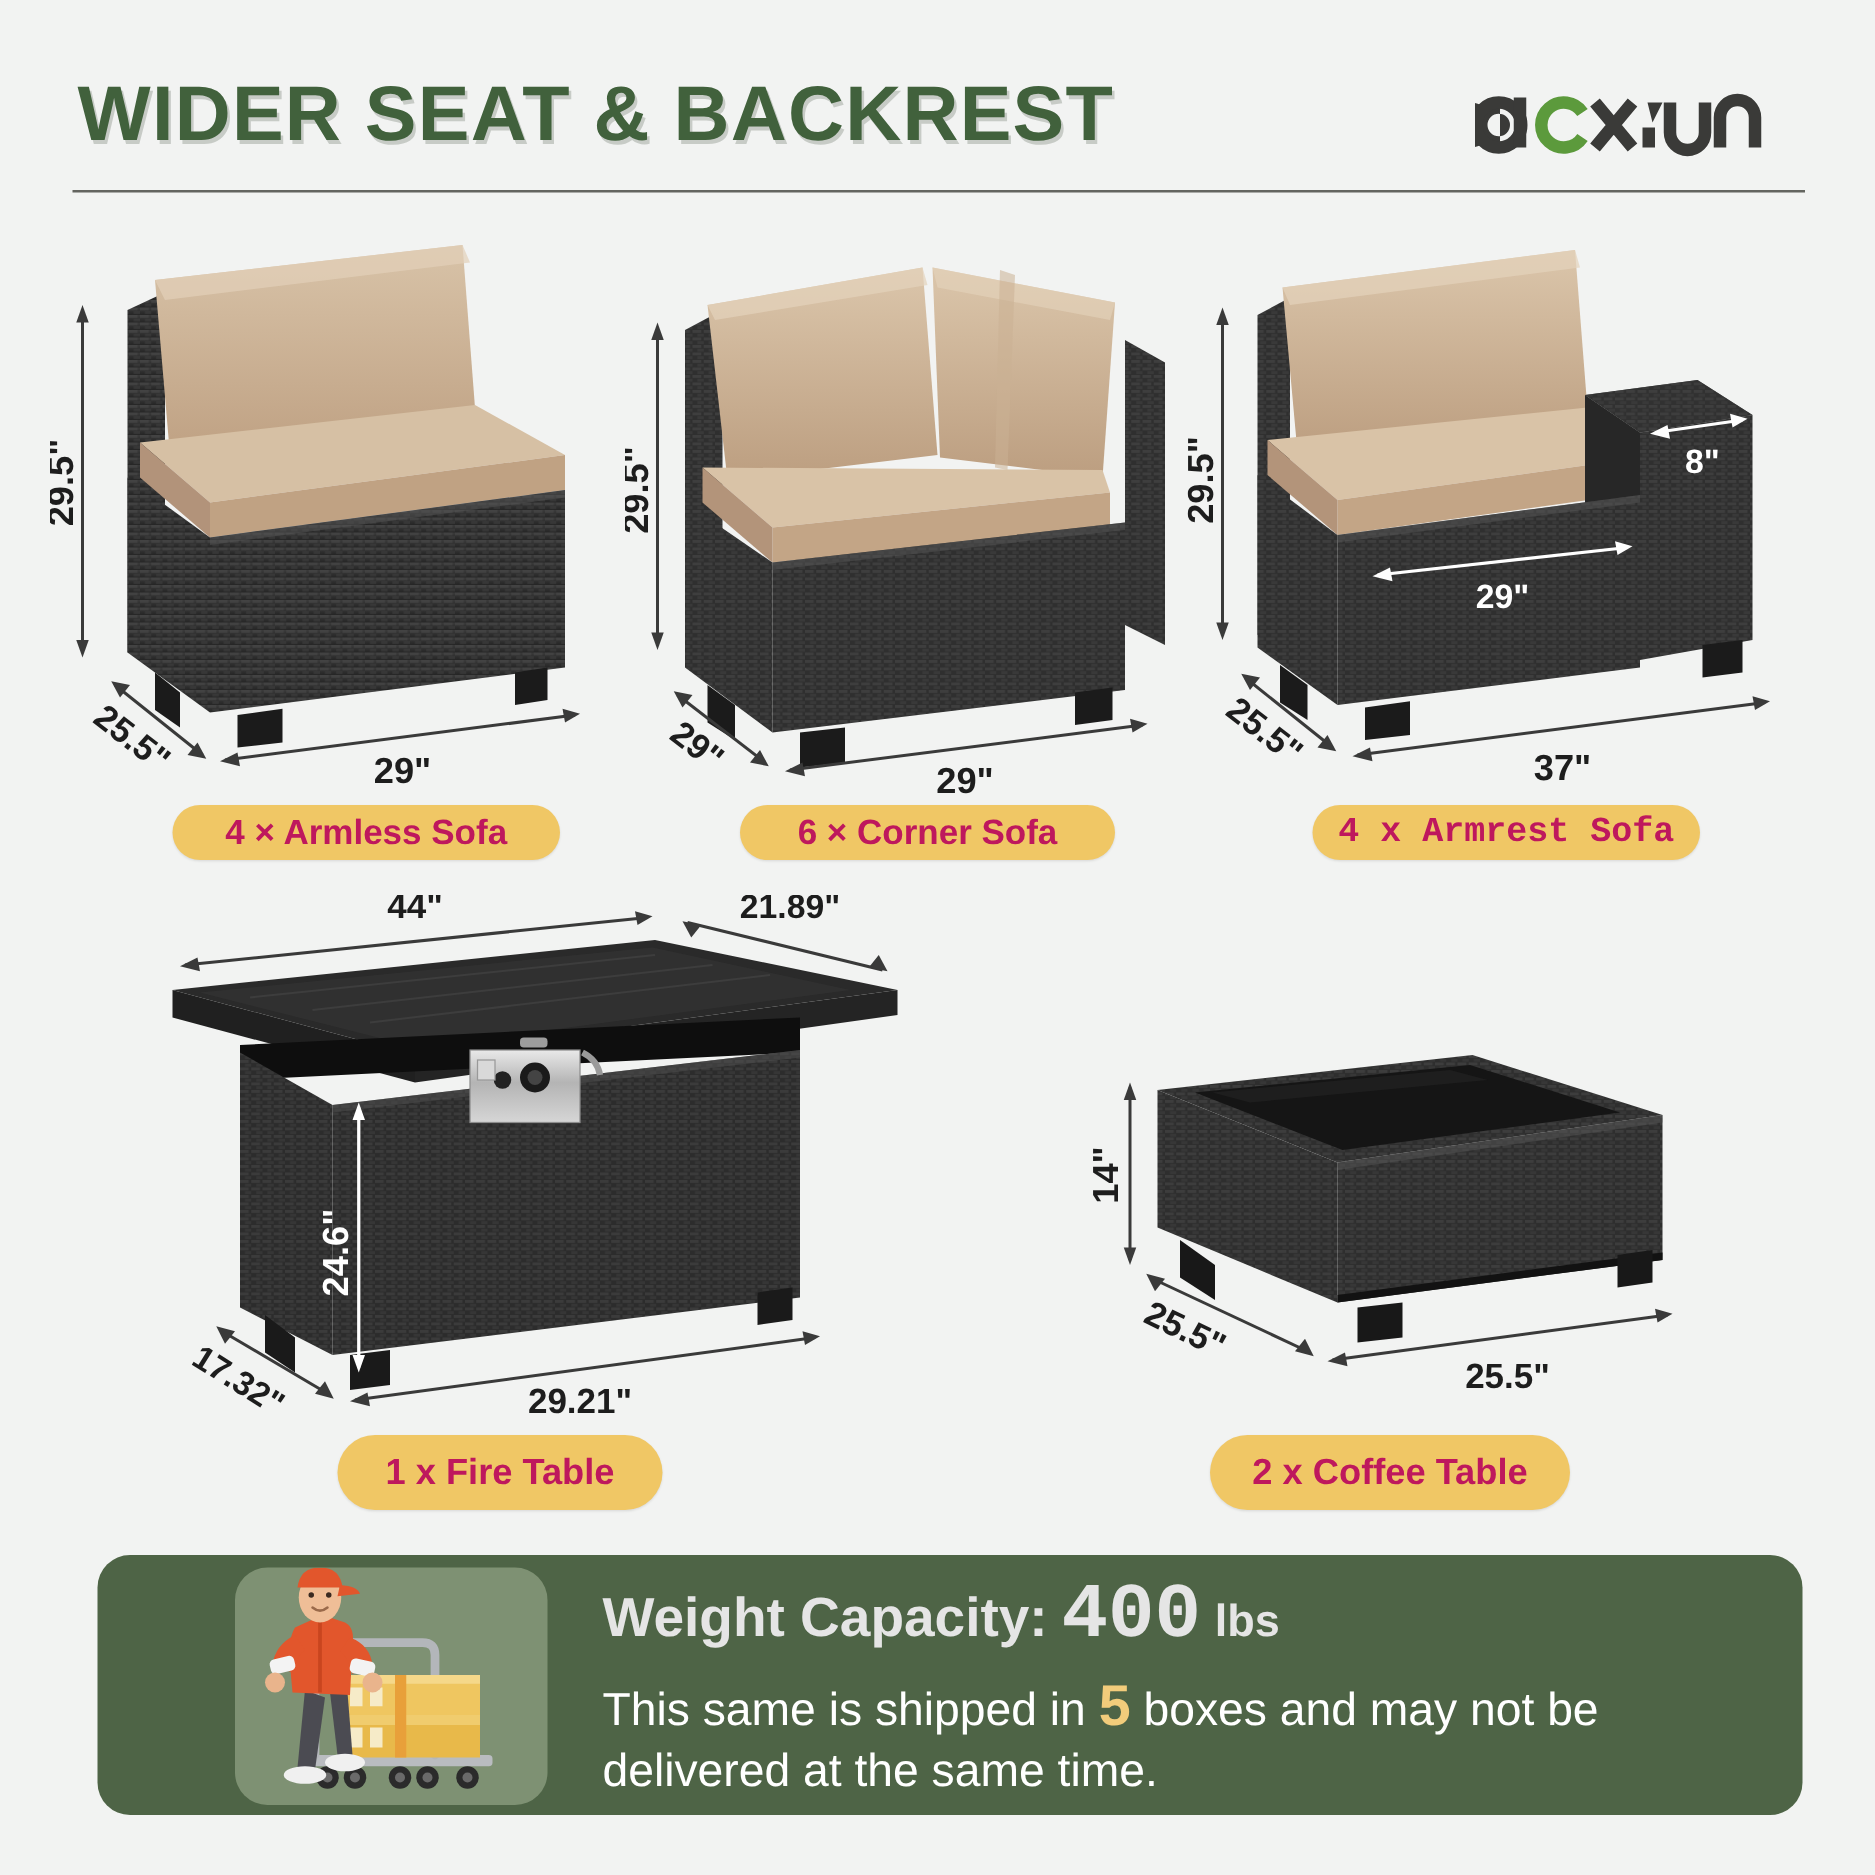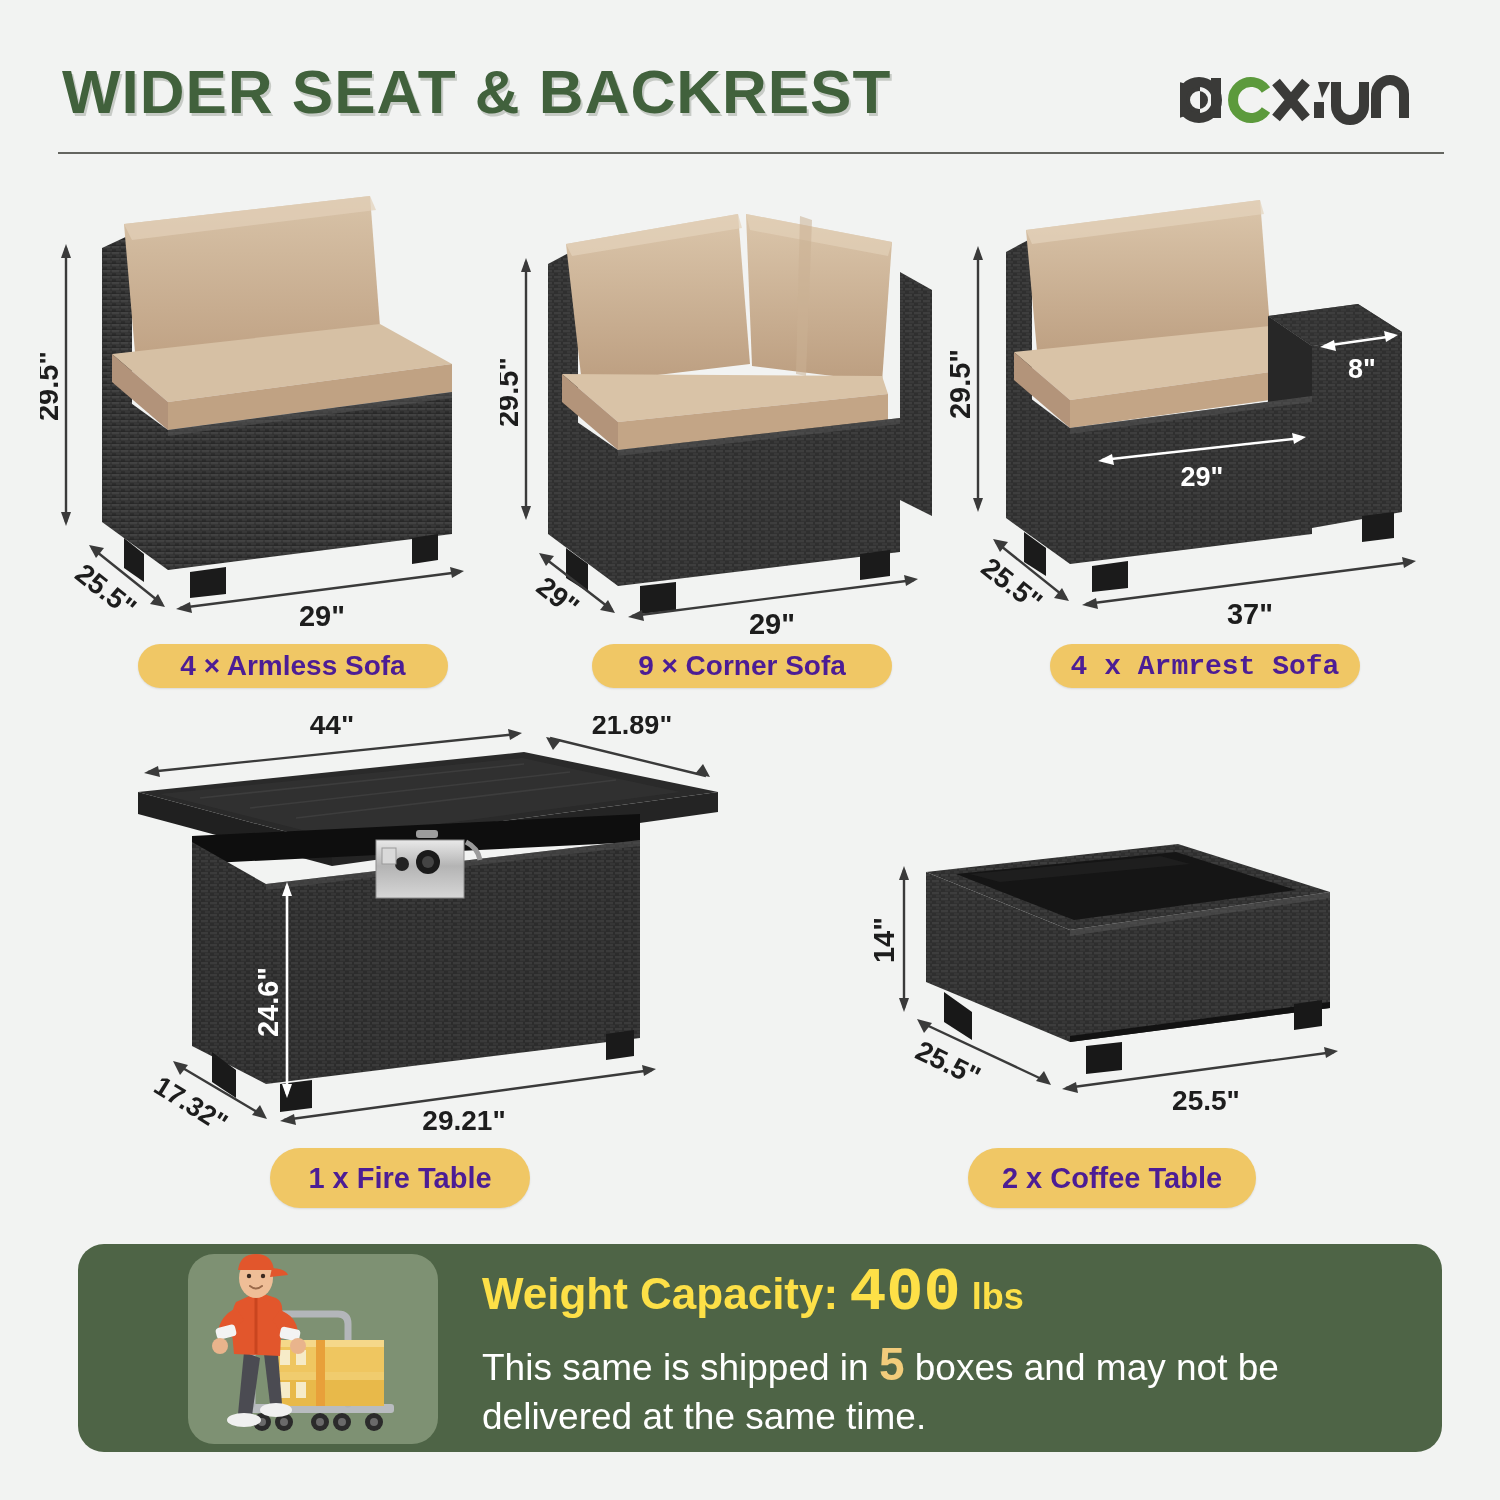--- a/index.html
+++ b/index.html
@@ -26,41 +26,41 @@
         border-top:2px solid #4b4b47;opacity:.85;}
 
   
   .prod{position:absolute;}
   .prod svg{display:block;}
 
   .badge{
     position:absolute;
     background:#F0C765;
     border-radius:999px;
-    color:#4c1d95;
+    color:#be185d;
     font-weight:bold;
     display:flex;align-items:center;justify-content:center;
     white-space:nowrap;
     box-shadow:0 1px 2px rgba(0,0,0,.10);
   }
   .badge.r1{height:44px;font-size:28px;top:644px;}
   .badge.r2{height:60px;font-size:29px;top:1148px;}
 
   
   .banner{
     position:absolute;left:78px;top:1244px;width:1364px;height:208px;
     background:#4E6446;border-radius:26px;
   }
   .banner-img{
     position:absolute;left:110px;top:10px;width:250px;height:190px;
     background:#7E9173;border-radius:26px;overflow:hidden;
   }
   .cap-line{
     position:absolute;left:404px;top:18px;
-    color:#fde047;white-space:nowrap;
+    color:#e5e5e5;white-space:nowrap;
     font-weight:bold;
     display:flex;align-items:baseline;gap:11px;
   }
   .cap-label{font-size:44px;}
   .cap-num{font-size:62px;line-height:1;font-family:Liberation Mono, monospace;}
   .cap-unit{font-size:36px;}
   .ship-line{
     position:absolute;left:404px;top:92px;width:900px;
     color:#FFFFFF;font-size:37px;line-height:1.26;
   }
@@ -198,21 +198,21 @@
       <path d="M39 367 L54 370 L46 380 Z" fill="#3A3A3A"></path>
       <path d="M115 427 L100 424 L108 414 Z" fill="#3A3A3A"></path>
       <text x="52" y="418" fill="#1d1d1d" font-size="28" font-weight="bold" font-family="Liberation Sans, sans-serif" text-anchor="middle" transform="rotate(38 52 418)">29"</text>
 
       <line x1="132" y1="430" x2="414" y2="394" stroke="#3A3A3A" stroke-width="2.4"></line>
       <path d="M128 431 L142 424 L144 435 Z" fill="#3A3A3A"></path>
       <path d="M418 393 L404 389 L406 400 Z" fill="#3A3A3A"></path>
       <text x="272" y="448" fill="#1d1d1d" font-size="29" font-weight="bold" font-family="Liberation Sans, sans-serif" text-anchor="middle">29"</text>
     </svg>
   </div>
-  <div class="badge r1" style="left:592px;width:300px;">9 × Corner Sofa</div>
+  <div class="badge r1" style="left:592px;width:300px;">6 × Corner Sofa</div>
 
   <div class="prod" style="left:950px;top:186px;">
     <svg width="500" height="450" viewBox="0 0 500 450">
       <defs>
         <pattern id="wv3" width="9" height="6" patternUnits="userSpaceOnUse">
           <rect width="9" height="6" fill="#2f2f2f"></rect>
           <rect x="0" y="0" width="7" height="2.3" fill="#4a4a4a" opacity=".55"></rect>
           <rect x="4" y="3" width="7" height="2.3" fill="#4a4a4a" opacity=".35"></rect>
         </pattern>
         <linearGradient id="cush3" x1="0" y1="0" x2="0" y2="1">

